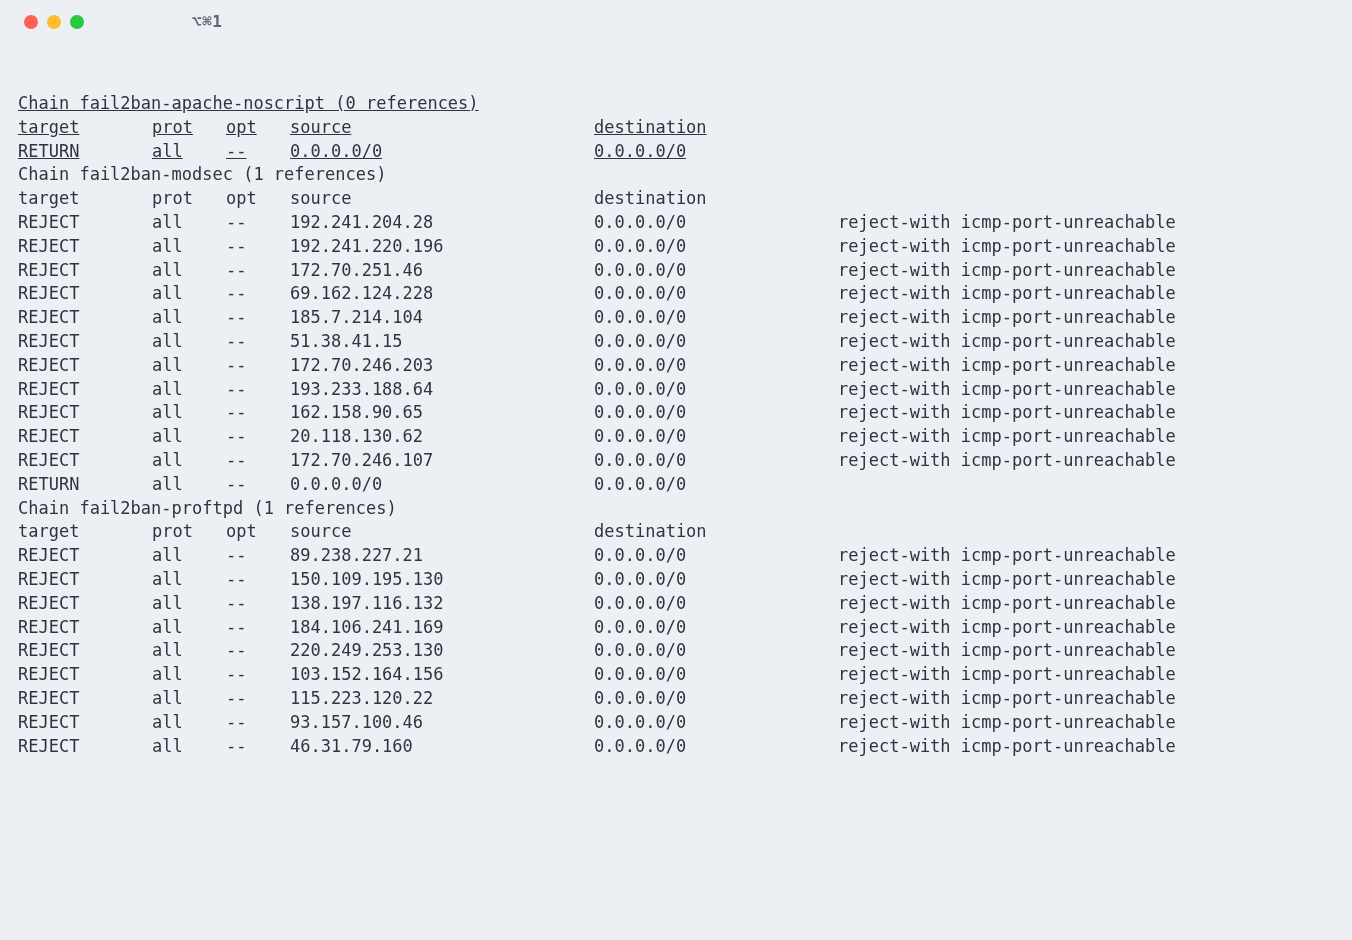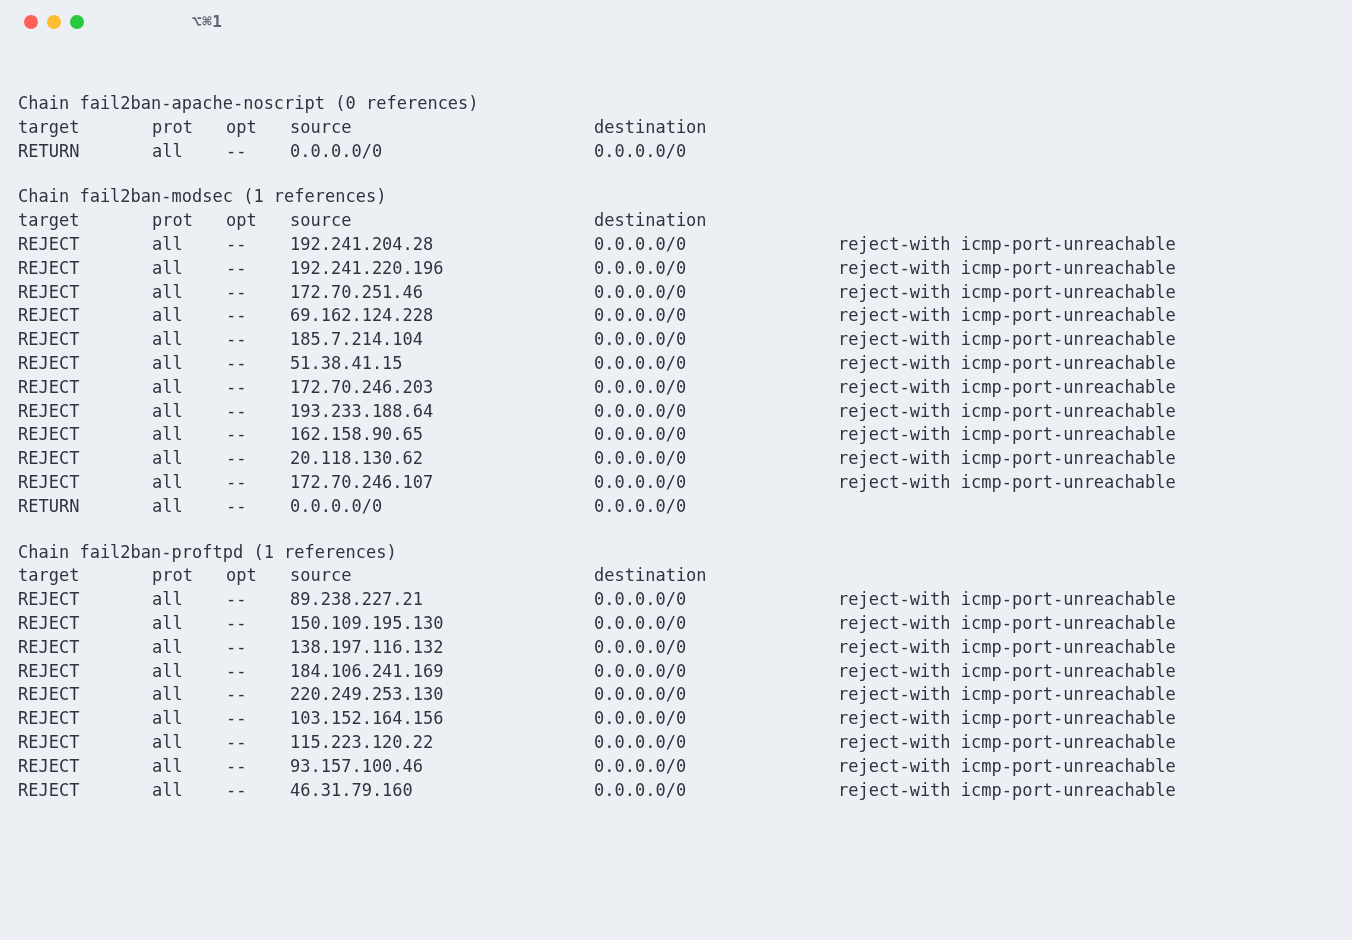--- a/index.html
+++ b/index.html
@@ -46,24 +46,24 @@
       display: flex;
       align-items: center;
       gap: 2px;
     }
     .terminal {
       padding: 8px 18px;
       white-space: pre;
       font-variant-ligatures: none;
     }
     .chain-block {
-      margin-top: 22px;
     }
     .chain-block:first-child {
       margin-top: 40px;
+      text-decoration: underline;
     }
     .row {
       display: grid;
       grid-template-columns: 110px 50px 40px 280px 220px auto;
       gap: 24px;
     }
     .row > span {
       overflow: hidden;
     }
   </style>

